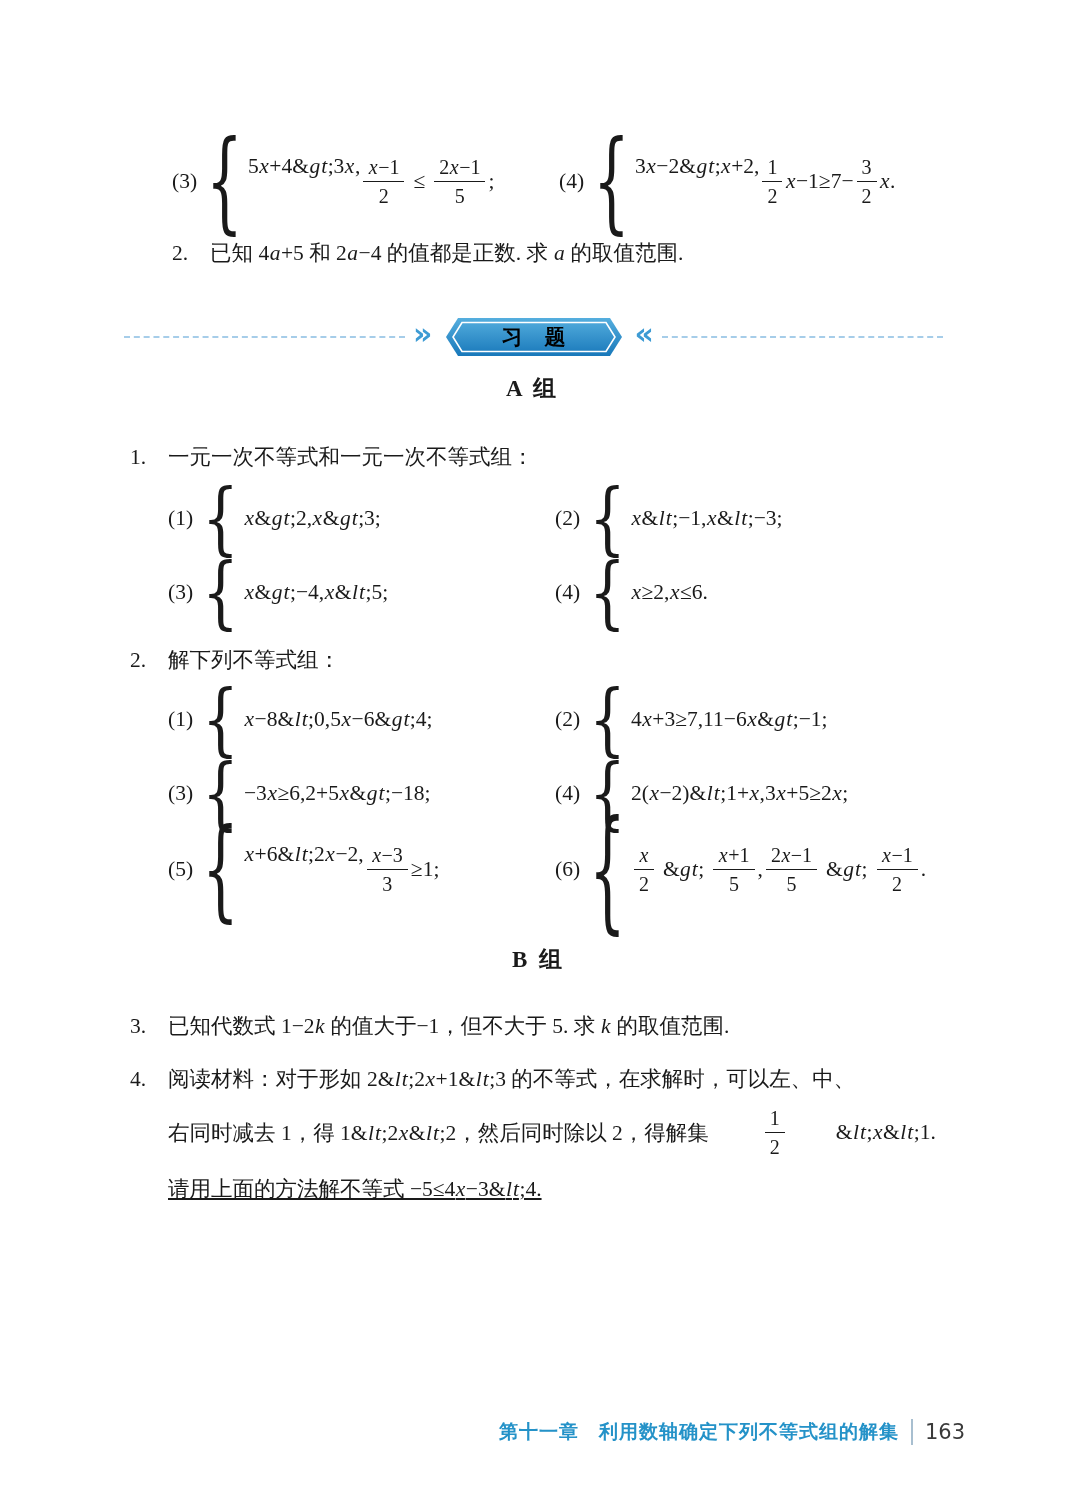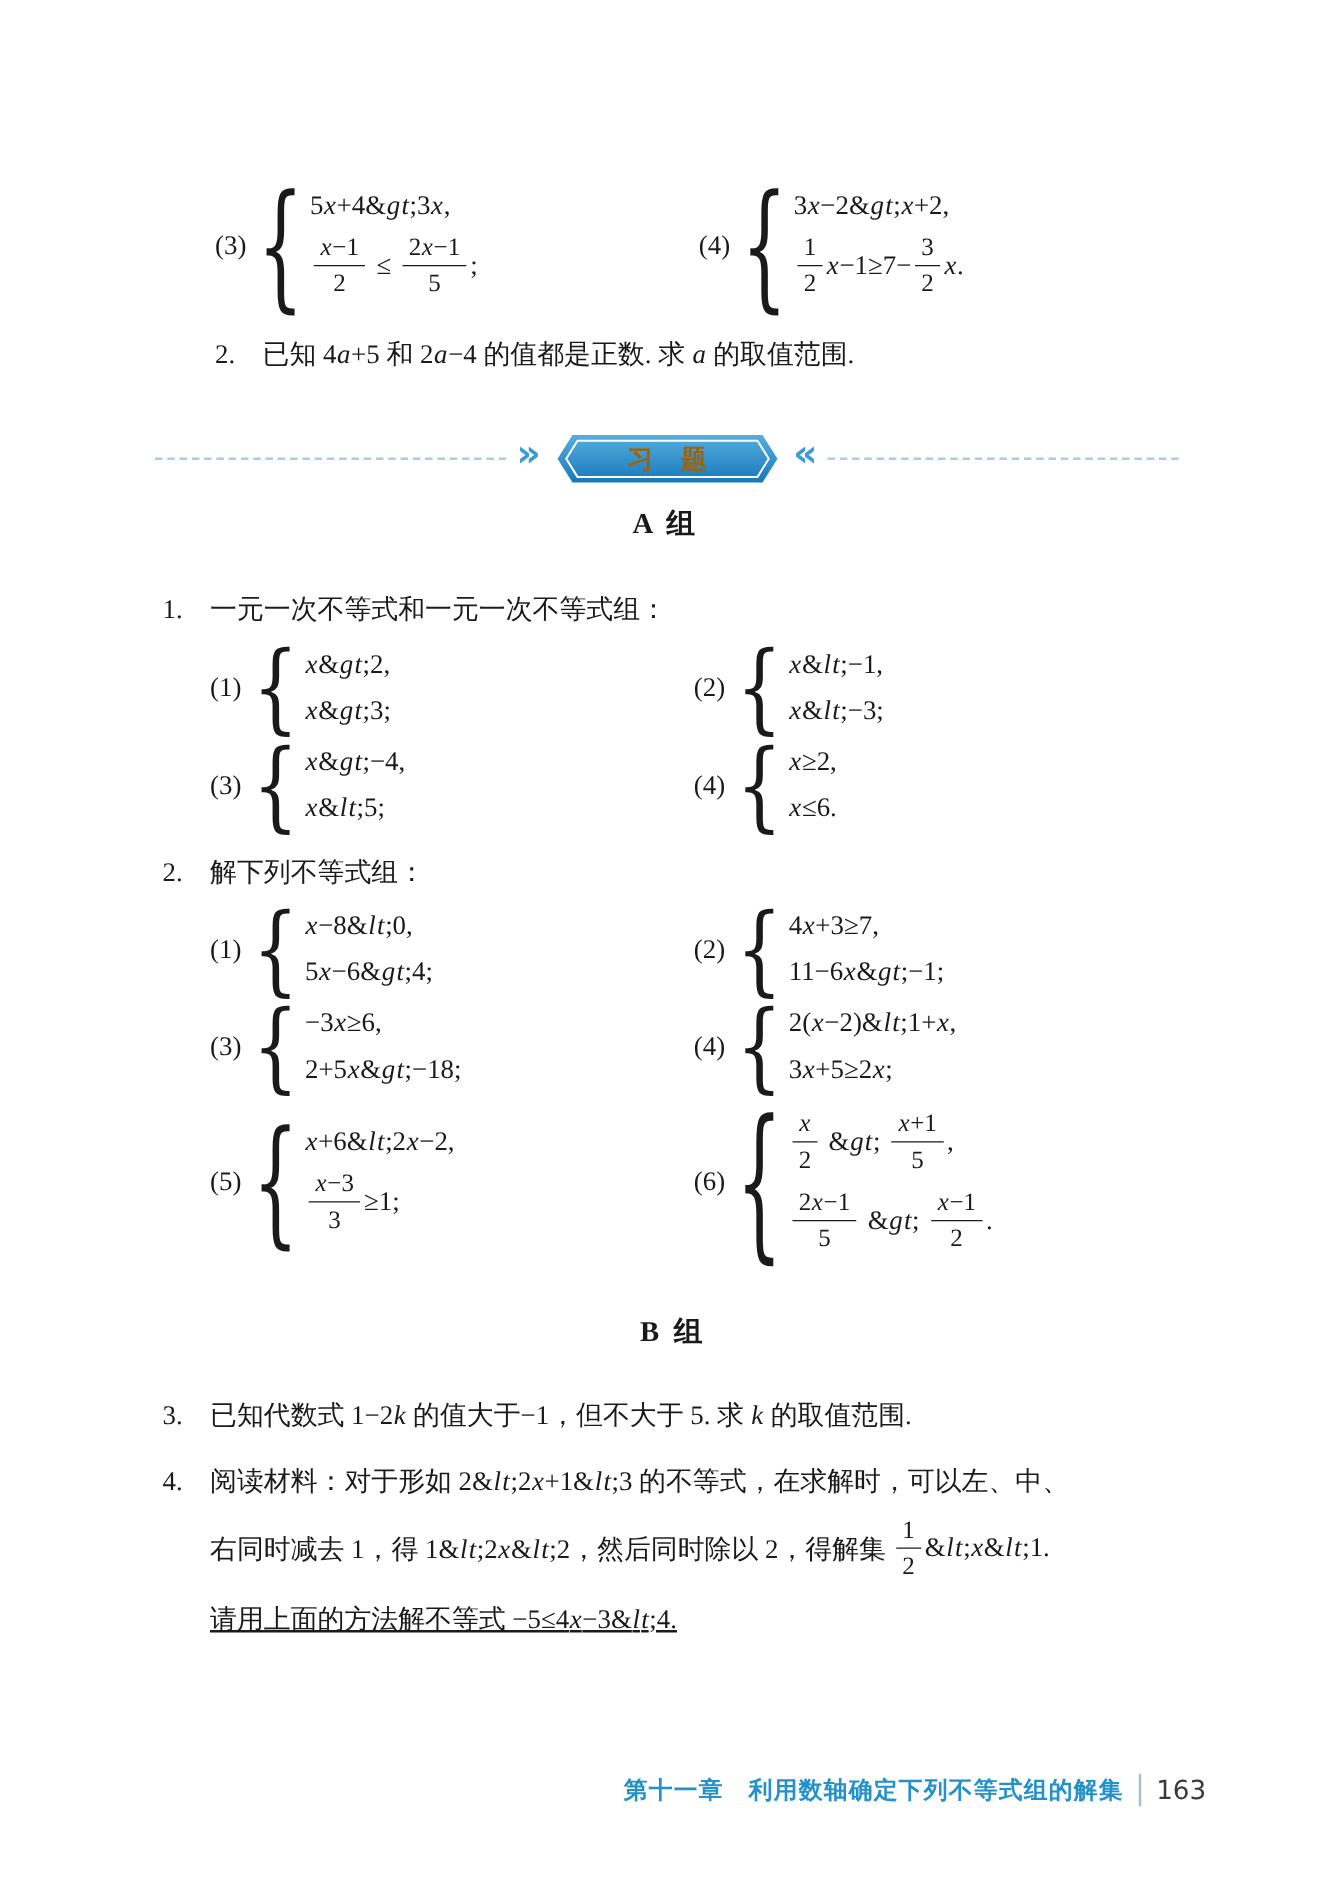--- a/index.html
+++ b/index.html
@@ -40,21 +40,21 @@
   .sys { display: flex; align-items: center; font-size: 21.5px; }
   .sys-label { margin-right: 9px; }
   .brace {
     font-family: "DejaVu Serif", serif;
     font-size: 58px; line-height: 1; display: inline-block;
     transform: scaleY(1.35); transform-origin: center;
     margin-right: 5px; color: #1a1a1a;
   }
   .brace.md { transform: scaleY(1.9); }
   .brace.lg { transform: scaleY(2.3); }
-  .lines { display: flex; flex-direction: column; align-items: flex-start; row-gap: 12px; }
+  .lines { display: flex; flex-direction: row; align-items: flex-start; row-gap: 12px; }
   .lines.tight { row-gap: 8px; }
 
   
   .item { display: flex; align-items: baseline; font-size: 21.5px; margin-left: 130px; }
   .item-num { min-width: 38px; }
   .indent-line { margin-left: 168px; font-size: 21.5px; text-decoration: underline; }
   .cont-line { display: flex; align-items: center; margin-left: 168px; font-size: 21.5px; }
 
   .intro-q { margin-top: 28px; }
   .group-title {
@@ -68,34 +68,34 @@
   .chev {
     color: #3d9bd4; font-size: 30px; line-height: 1; margin: 0 8px;
     font-family: "DejaVu Sans", sans-serif; font-weight: 700;
     transform: translateY(-3px);
   }
   .banner { position: relative; width: 178px; height: 40px; margin: 0 4px; }
   .banner svg { position: absolute; left: 0; top: 0; }
   .banner-label {
     position: absolute; left: 0; top: 0; right: 0; bottom: 0;
     display: flex; align-items: center; justify-content: center;
-    color: #a16207; font-size: 21px; font-weight: 700; letter-spacing: 8px;
+    color: #000000; font-size: 21px; font-weight: 700; letter-spacing: 8px;
     padding-left: 8px;
     font-family: "Liberation Sans", "DejaVu Sans", sans-serif;
   }
 
   
   .ex-prompt-1 { margin-top: 38px; }
   .grid-1 { margin-top: 18px; }
   .ex-prompt-2 { margin-top: 24px; }
   .grid-2 { margin-top: 16px; }
   .grid-3 { margin-top: 18px; }
   .ex3-item { margin-top: 36px; }
   .ex4-item { margin-top: 24px; }
-  .ex4-l2 { margin-top: 12px; }
+  .ex4-l2 { margin-top: 12px; gap: 48px; }
   .ex4-l3 { margin-top: 14px; }
 
   
   .footer {
     position: absolute; right: 100px; bottom: 62px;
     display: flex; align-items: center;
   }
   .footer-chapter { color: #2492c8; font-weight: 700; font-size: 19px; letter-spacing: 1px; }
   .footer-sep { width: 2px; height: 26px; background: #a8bfd0; margin: 0 12px; }
   .footer-page { font-size: 21px; color: #3a3a3a; font-family: "DejaVu Sans", sans-serif; }

